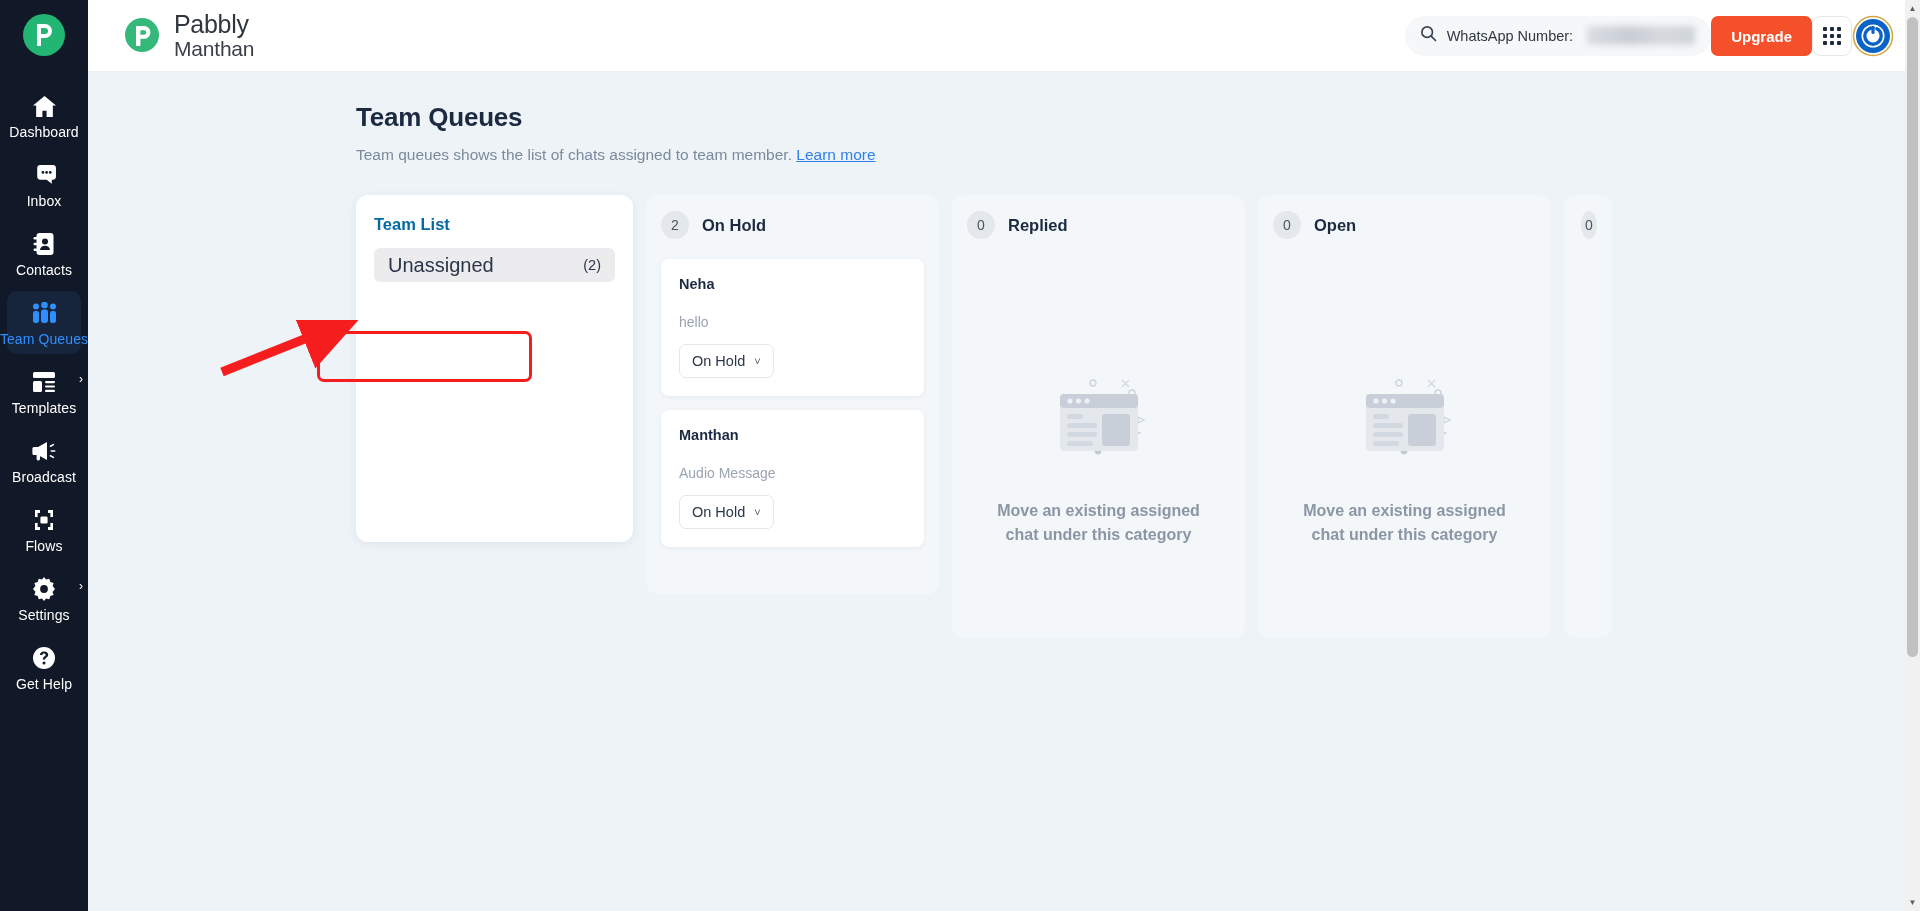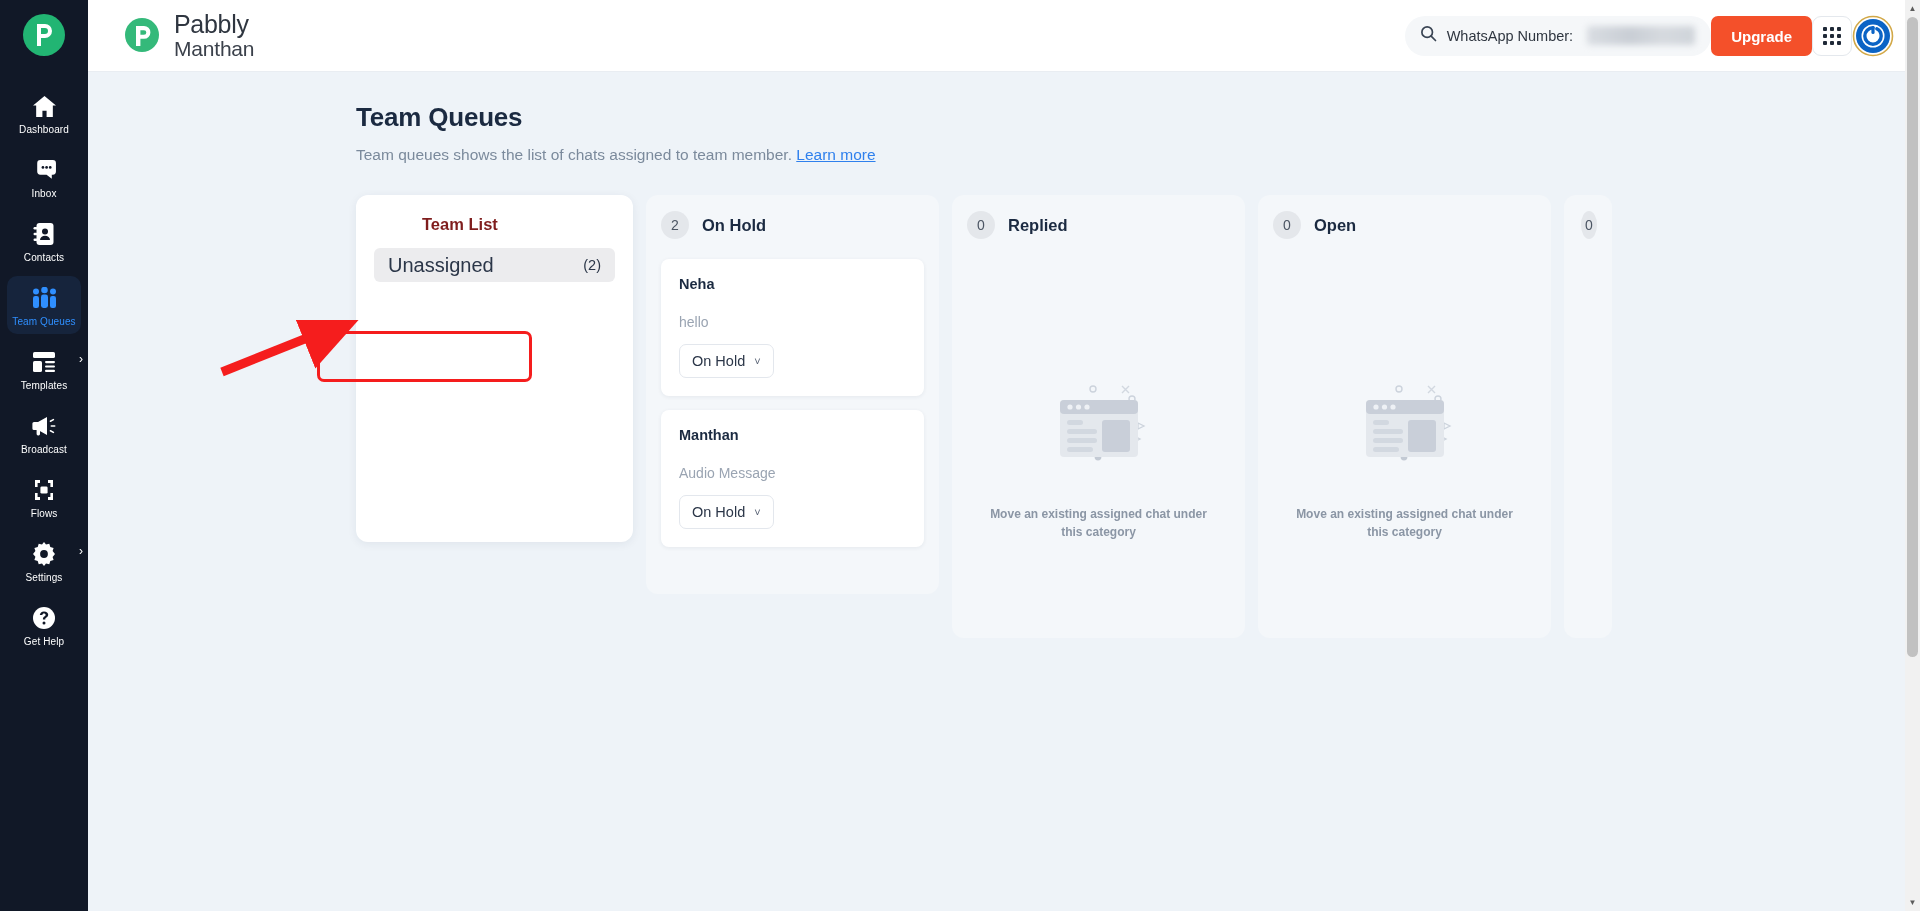--- a/index.html
+++ b/index.html
@@ -28,21 +28,21 @@
   .logo-mark svg { display: block; }
   .nav-item {
     width: 74px; padding: 9px 0 7px;
     display: flex; flex-direction: column; align-items: center;
     border-radius: 10px; position: relative;
     margin-bottom: 6px; cursor: pointer;
   }
   .nav-item .nav-ico { height: 26px; display: flex; align-items: center; justify-content: center; }
   .nav-item .nav-ico svg { display: block; fill: #ffffff; }
   .nav-label {
-    font-size: 10px; color: #ffffff; margin-top: 5px;
+    font-size: 14px; color: #ffffff; margin-top: 5px;
     letter-spacing: .1px; font-weight: 400; white-space: nowrap;
   }
   .nav-item.active { background: #16243c; }
   .nav-item.active .nav-ico svg { fill: #2f8fff; }
   .nav-item.active .nav-label { color: #2f8fff; }
   .nav-chevron {
     position: absolute; right: -2px; top: 13px;
     font-size: 12px; color: #ffffff; line-height: 1;
   }
 
@@ -102,21 +102,21 @@
     display: flex; gap: 13px; align-items: flex-start;
   }
   .col { flex: 0 0 auto; }
 
   
   .team-card {
     width: 277px; height: 347px; background: #fff; border-radius: 12px;
     box-shadow: 0 2px 10px rgba(23,43,77,.07);
     padding: 20px 18px 0 18px;
   }
-  .team-card-title { font-size: 16.5px; font-weight: 700; color: #7f1d1d; margin-left: 48px; }
+  .team-card-title { font-size: 16.5px; font-weight: 700; color: #0369a1; }
   .team-row {
     margin-top: 14px; height: 34px; background: #ececee; border-radius: 6px;
     display: flex; align-items: center; justify-content: space-between;
     padding: 0 14px; cursor: pointer;
   }
   .team-row-name { font-size: 20px; color: #2b3648; }
   .team-row-count { font-size: 14.5px; color: #2b3648; }
 
   
   .queue {
@@ -148,21 +148,21 @@
   }
   .status-pill .txt { font-size: 14.5px; color: #2b3648; }
   .status-pill .chev { font-size: 11px; color: #5a6476; line-height: 1; }
 
   .empty-wrap {
     flex: 1; display: flex; flex-direction: column;
     align-items: center; justify-content: center; padding-bottom: 6px;
   }
   .empty-art { margin-top: 26px; margin-bottom: 26px; }
   .empty-text {
-    font-size: 12px; color: #8b96a5; text-align: center;
+    font-size: 16px; color: #8b96a5; text-align: center;
     line-height: 1.5; font-weight: 700; max-width: 230px;
   }
   .queue.sliver { width: 48px; overflow: hidden; }
   .queue.sliver .queue-head { margin-left: 2px; }
 
   
   .vscroll {
     position: absolute; right: 0; top: 0; width: 15px; height: 911px;
     background: #f1f1f1; z-index: 25;
   }

